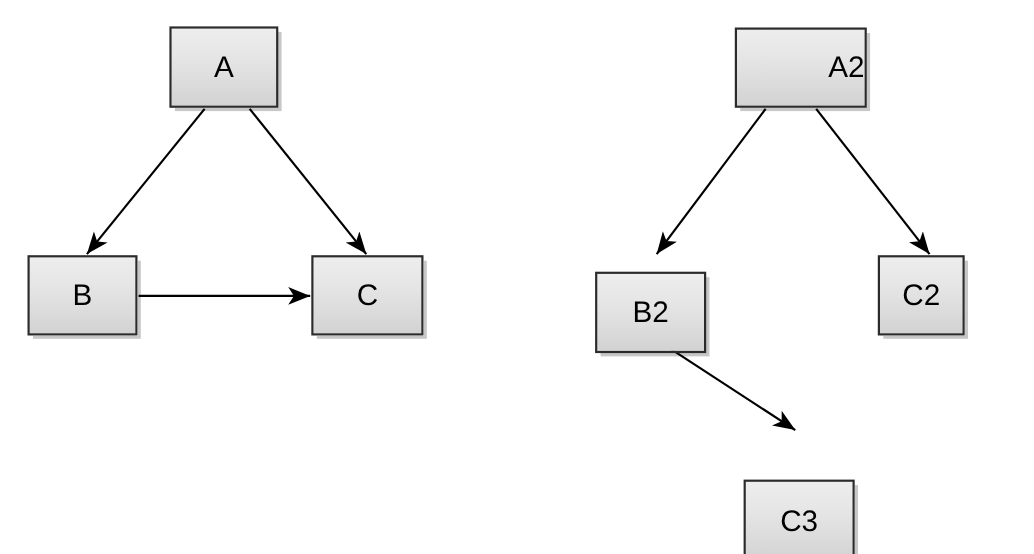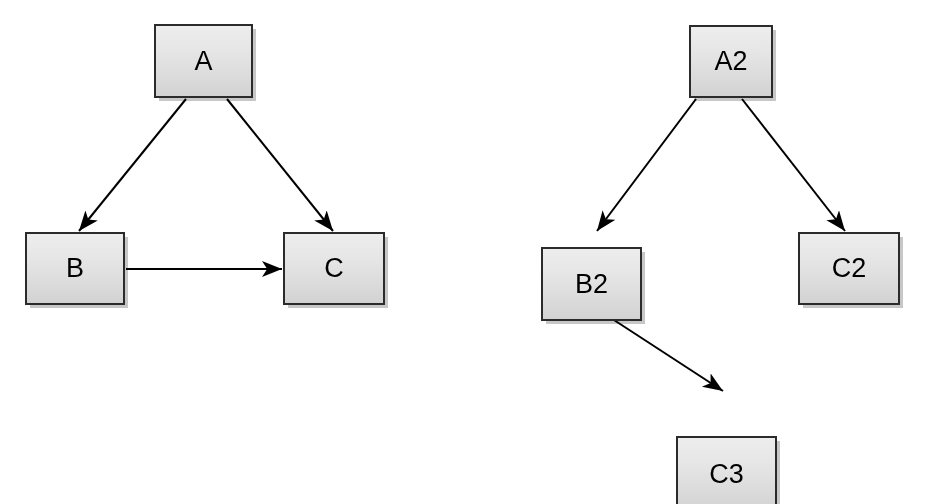--- a/index.html
+++ b/index.html
@@ -73,27 +73,27 @@
   <div id="nodes-group">
       <div class="node" style="left: 154px; top: 24px; width: 99px; height: 74px;">
         <span class="node-label">A</span>
       </div>
       <div class="node" style="left: 25px; top: 232px; width: 100px; height: 73px;">
         <span class="node-label">B</span>
       </div>
       <div class="node" style="left: 283px; top: 232px; width: 102px; height: 73px;">
         <span class="node-label">C</span>
       </div>
-      <div class="node" style="left: 689px; top: 25px; width: 84px; height: 73px;">
+      <div class="node" style="left: 668px; top: 25px; width: 120px; height: 73px; justify-content: flex-end;">
         <span class="node-label">A2</span>
       </div>
       <div class="node" style="left: 541px; top: 247px; width: 101px; height: 74px; align-items: center;">
         <span class="node-label">B2</span>
       </div>
-      <div class="node" style="left: 798px; top: 232px; width: 102px; height: 73px;">
+      <div class="node" style="left: 798px; top: 232px; width: 79px; height: 73px;">
         <span class="node-label">C2</span>
       </div>
       <div class="node" style="left: 676px; top: 392px; width: 101px; height: 76px; margin-top: 44px;">
         <span class="node-label">C3</span>
       </div>
     </div>
 
 </div>
 
 </body></html>

